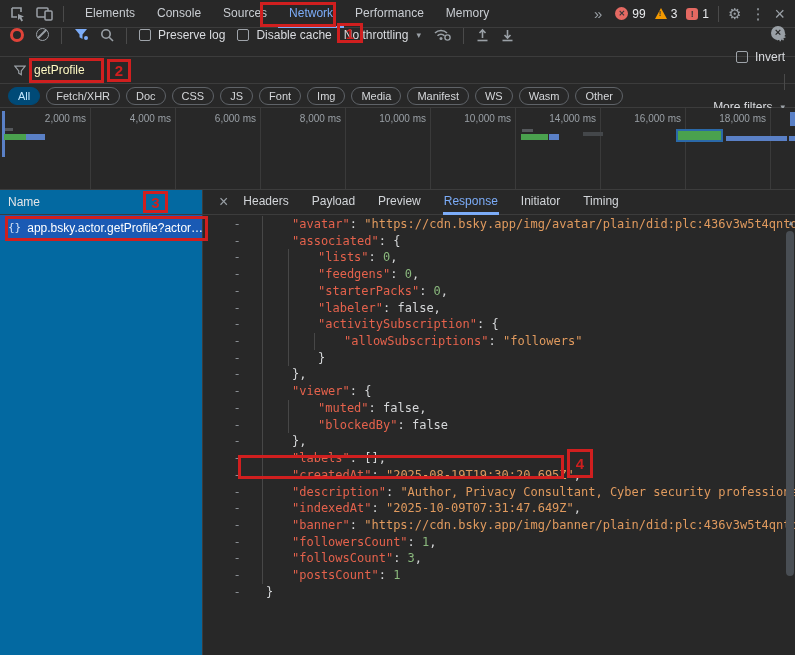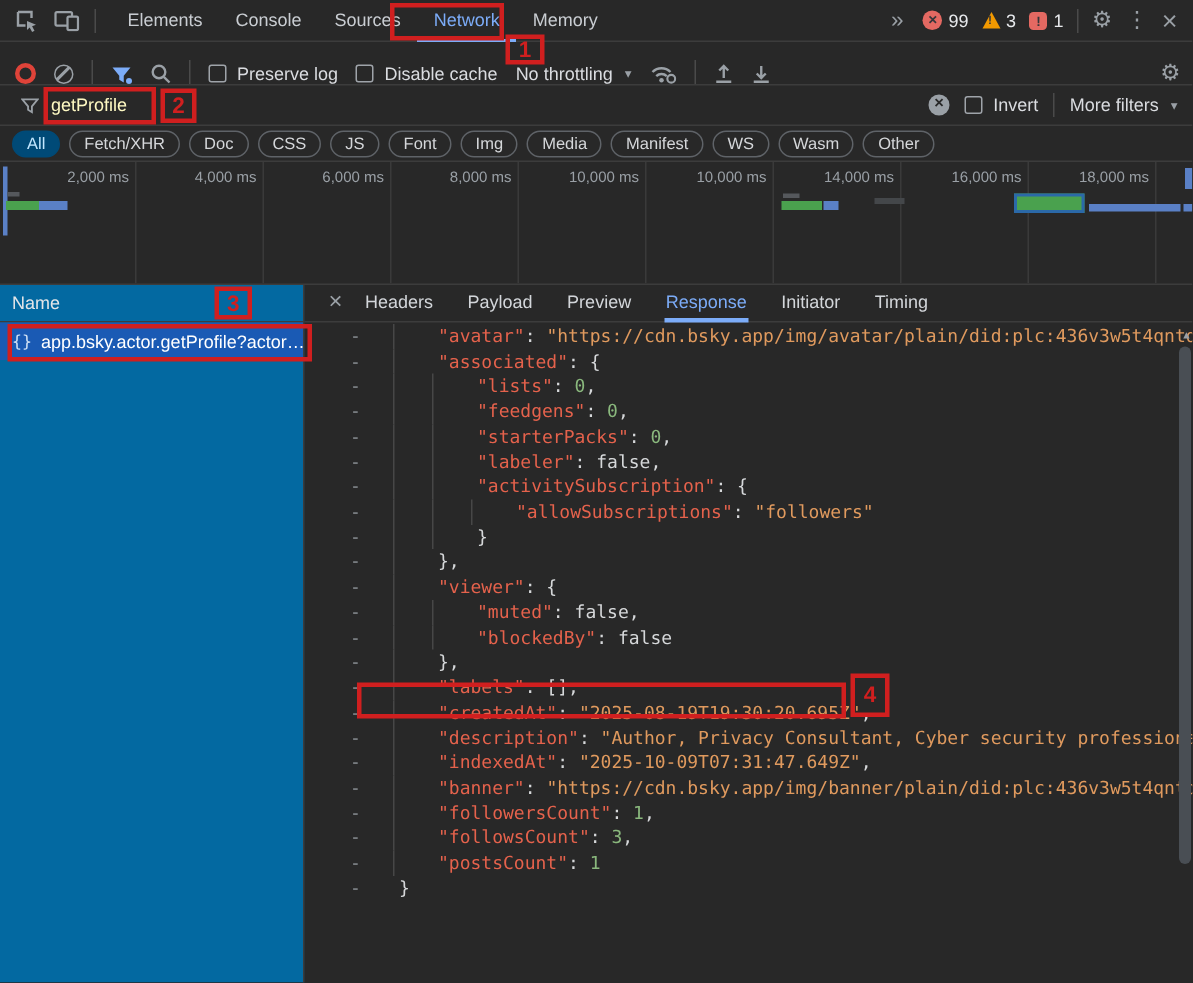--- a/index.html
+++ b/index.html
@@ -24,36 +24,36 @@
   .warn-ic { width:0; height:0; border-left:6.5px solid transparent; border-right:6.5px solid transparent;
      border-bottom:11px solid #f29900; position:relative; }
   .warn-ic::after { content:"!"; position:absolute; left:-2px; top:1px; font-size:8px; color:#35363a; font-weight:bold; }
   .iss-ic { width:12px; height:12px; border-radius:3px; background:#e46962; position:relative; }
   .iss-ic::after { content:"!"; position:absolute; left:0; top:0; width:12px; line-height:12px;
      text-align:center; font-size:9px; color:#35363a; font-weight:bold; }
   .glyph { color:#9aa0a6; font-size:15px; line-height:1; }
   .glyph.close { font-size:18px; }
 
   
-  .toolbar { height:29px; display:flex; align-items:flex-end; border-bottom:1px solid #3c3c3c; gap:12px; padding:0 8px 0 10px; }
+  .toolbar { height:29px; display:flex; align-items:flex-start; border-bottom:1px solid #3c3c3c; gap:12px; padding:0 8px 0 10px; }
   .rec-ic { width:14px; height:14px; border-radius:50%; border:3.5px solid #df4339; }
   .clear-ic { width:13px; height:13px; border-radius:50%; border:1.8px solid #9aa0a6; position:relative; }
   .clear-ic::after { content:""; position:absolute; left:-1px; top:4.3px; width:12px; height:1.8px;
      background:#9aa0a6; transform:rotate(-45deg); }
   .cb { width:12px; height:12px; border:1.6px solid #9fa4aa; border-radius:2px; background:transparent; flex:0 0 auto; }
   .cbl { display:flex; align-items:center; gap:7px; font-size:12px; color:#dadce0; white-space:nowrap; }
   .ddl { display:flex; align-items:center; gap:8px; font-size:12px; color:#dadce0; white-space:nowrap; }
   .caret { color:#9aa0a6; font-size:9px; }
   .tb2-right { margin-left:auto; }
 
   
   .filterbar { height:27px; display:flex; align-items:center; border-bottom:1px solid #3c3c3c; padding:0 10px 0 14px; gap:8px; }
   .filter-input { background:transparent; border:none; outline:none; color:#fef9c3; font-size:12px;
      font-family:"Liberation Sans",sans-serif; width:440px; }
-  .fb-right { margin-left:auto; display:flex; align-items:center; gap:10px; }
+  .fb-right { margin-left:auto; display:flex; align-items:flex-end; gap:10px;flex-direction:column; }
   .clrx { width:14px; height:14px; border-radius:50%; background:#9aa0a6; position:relative; }
   .clrx::after { content:"×"; position:absolute; width:14px; text-align:center; line-height:13px;
      color:#282828; font-size:11px; font-weight:bold; }
 
   
   .chipsbar { height:24px; display:flex; align-items:center; gap:6px; padding:0 8px; border-bottom:1px solid #3c3c3c; }
   .chip { border:1px solid #5f6368; border-radius:11px; padding:0 9px; height:18px; line-height:16px;
      font-size:11px; color:#d5d7da; white-space:nowrap; }
   .chip.sel { background:#004a77; border-color:#004a77; color:#c2e7ff; }
 
@@ -126,20 +126,21 @@
             <rect x="9" y="5" width="7" height="9" rx="1" fill="#282828" stroke="#9aa0a6" stroke-width="1.5"></rect>
           </svg>
       </span>
     </div>
     <span class="vsep"></span>
     <div id="top-tabs">
         <div class="tab">Elements</div>
         <div class="tab">Console</div>
         <div class="tab">Sources</div>
         <div class="tab sel">Network</div>
+        <div class="tab">Performance</div>
         <div class="tab">Memory</div>
       </div>
     <div class="tb-right">
       <span class="more-tabs">»</span>
       <span class="badge">
         <span class="err-ic"></span>
         <span>99</span>
       </span>
       <span class="badge">
         <span class="warn-ic"></span>

